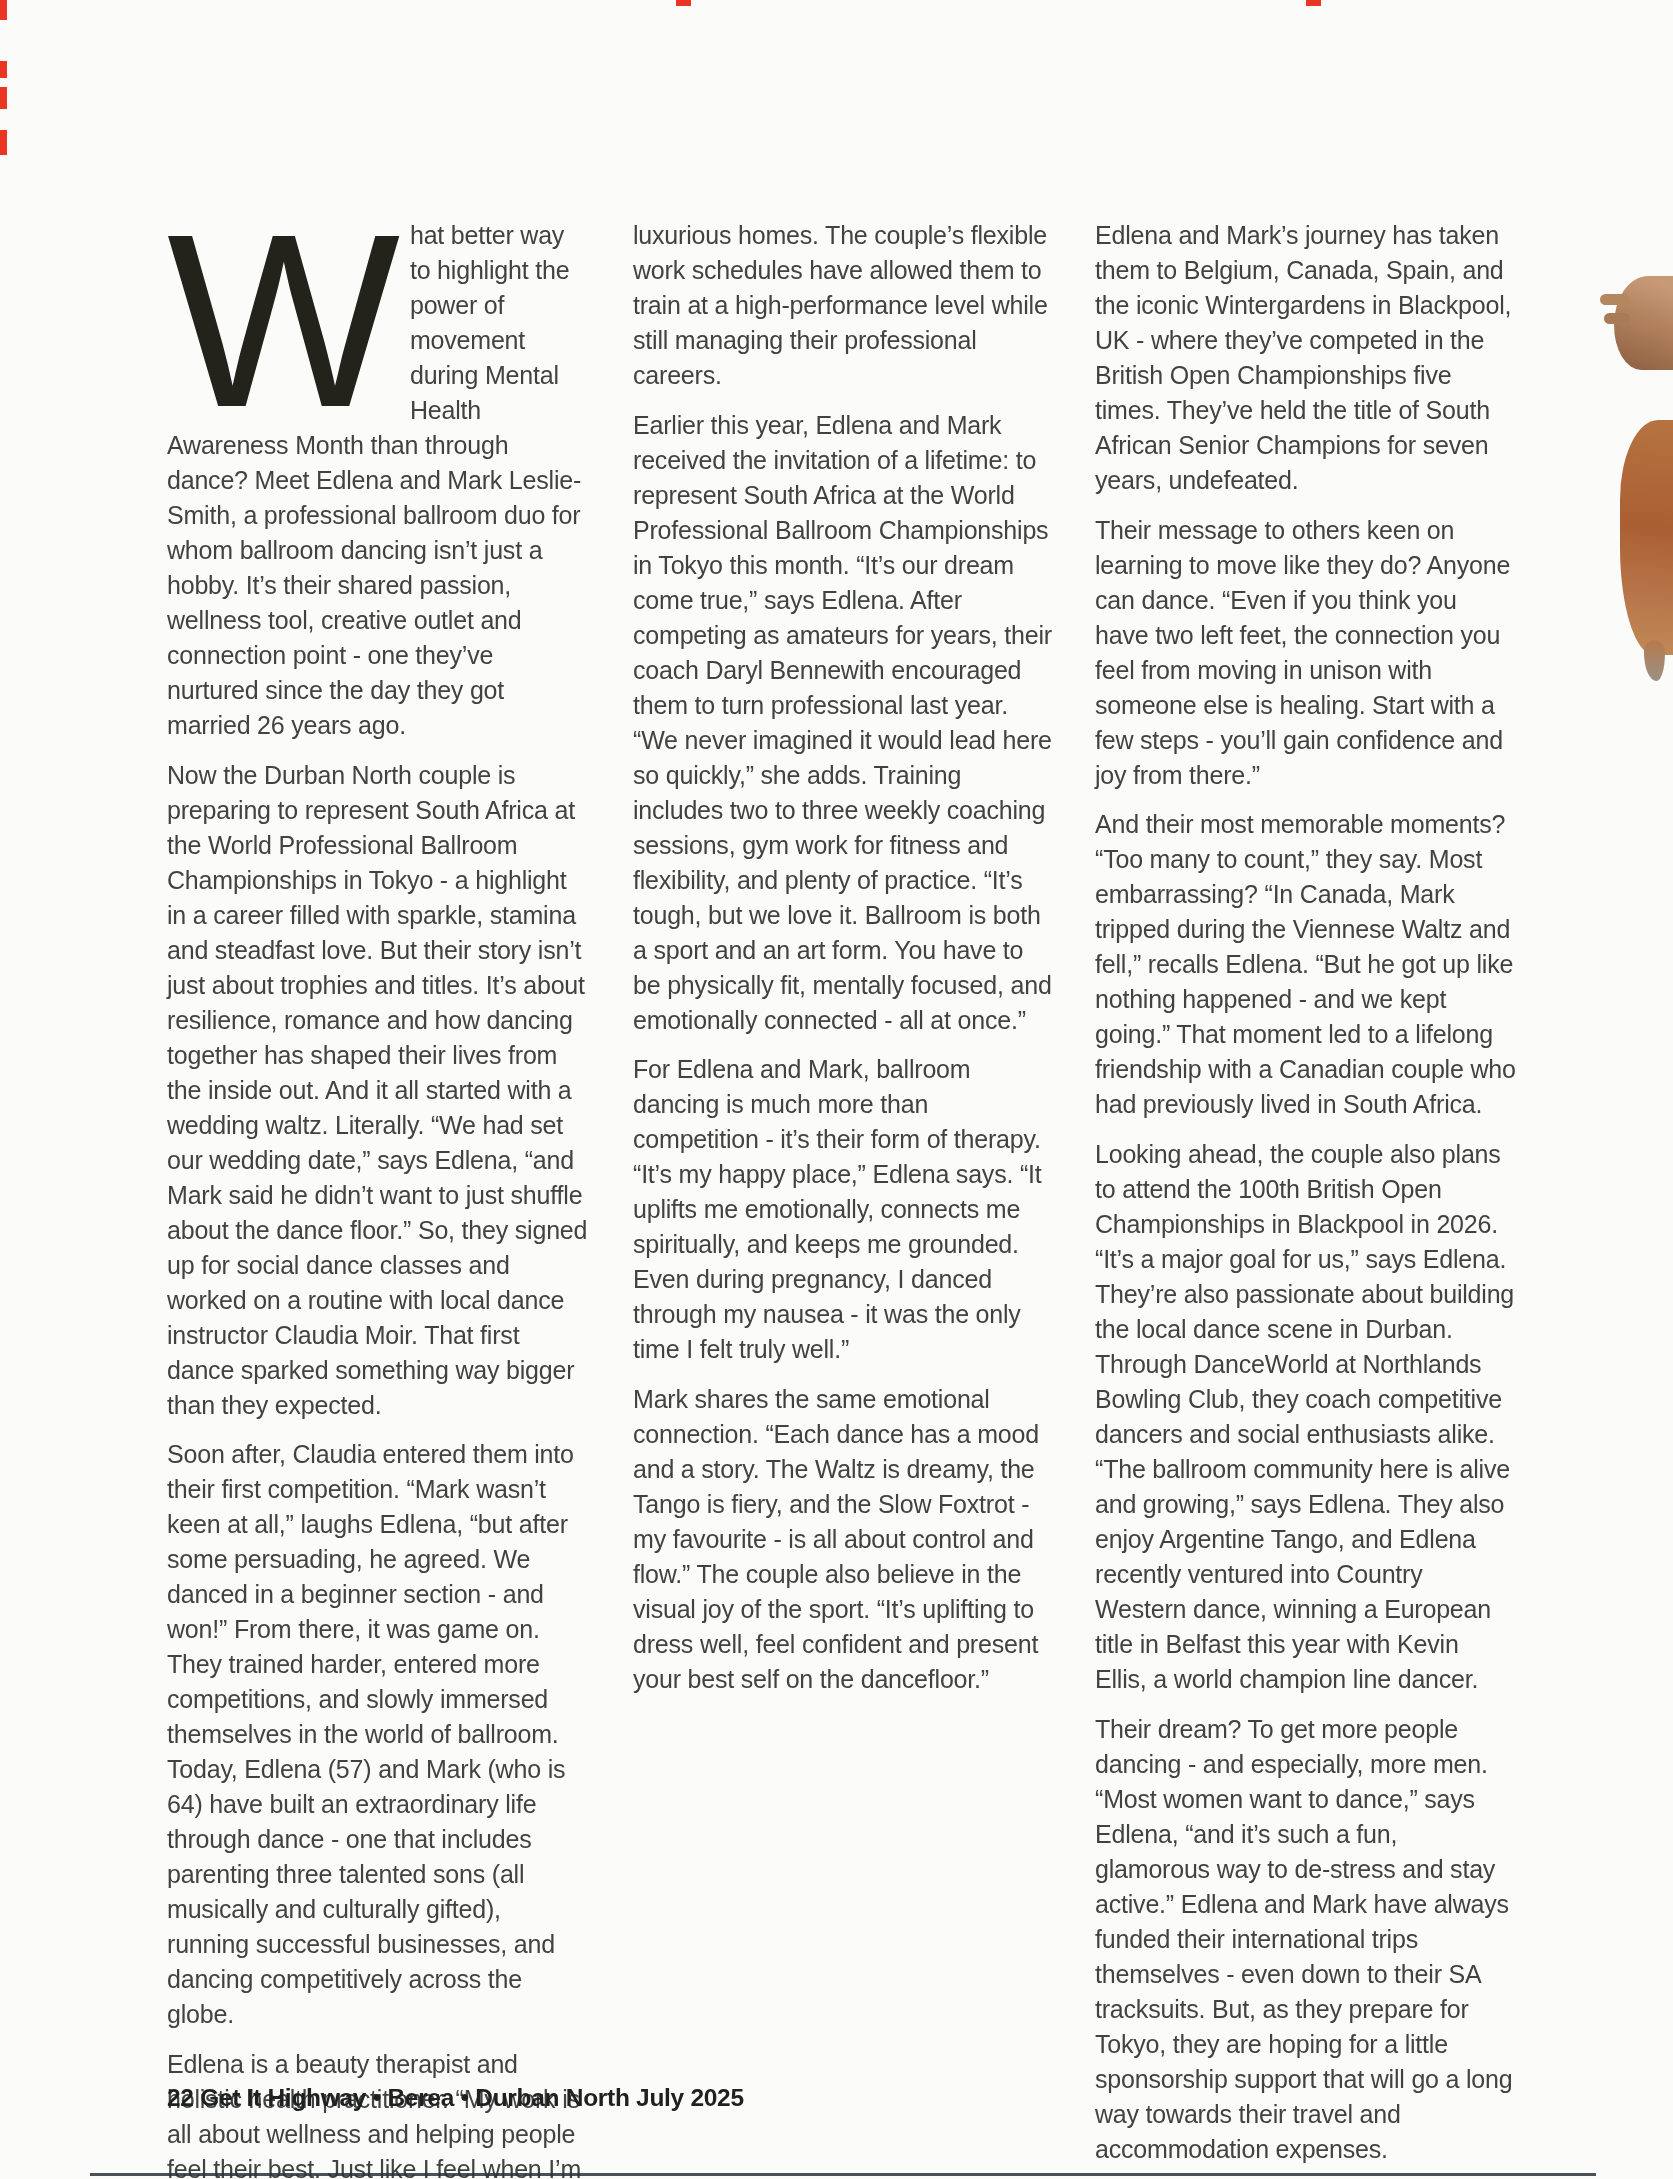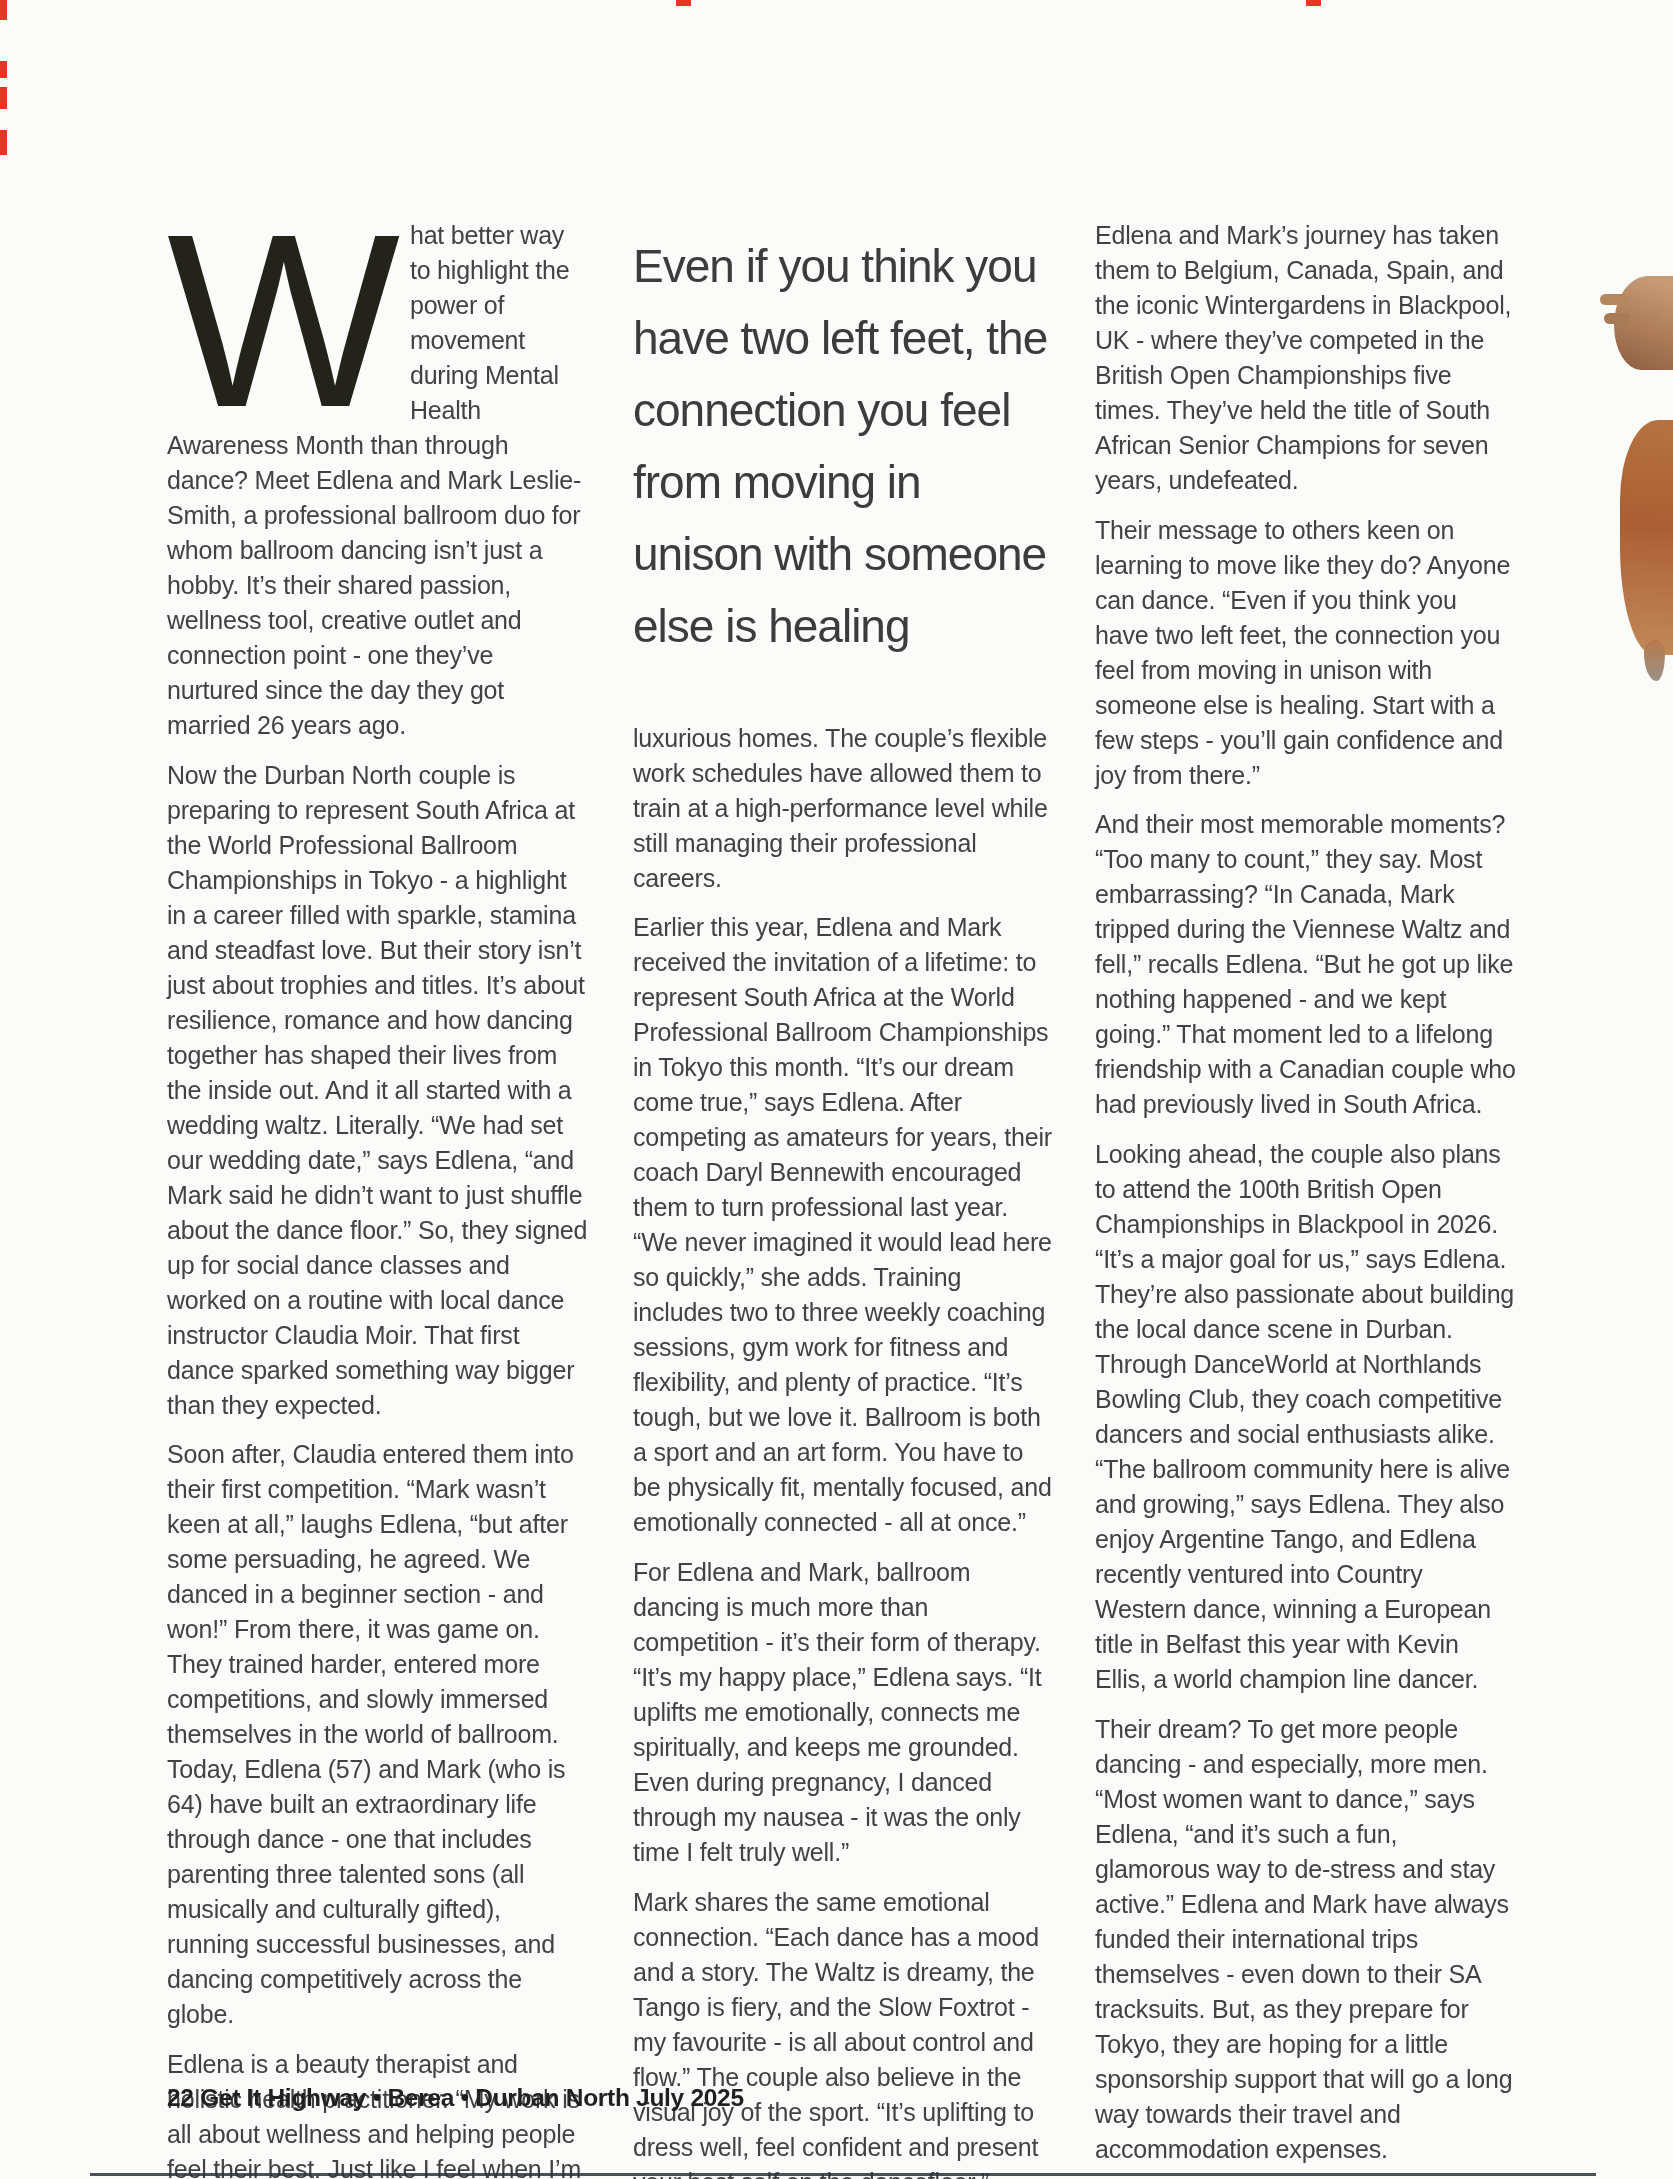--- a/index.html
+++ b/index.html
@@ -88,21 +88,20 @@
 
   <div class="col col1">
     <p><span class="dropcap">W</span><span>hat better way to highlight the power of movement during Mental Health Awareness Month than through dance? Meet Edlena and Mark Leslie-Smith, a professional ballroom duo for whom ballroom dancing isn’t just a hobby. It’s their shared passion, wellness tool, creative outlet and connection point - one they’ve nurtured since the day they got married 26 years ago.</span></p>
     <p>Now the Durban North couple is preparing to represent South Africa at the World Professional Ballroom Championships in Tokyo - a highlight in a career filled with sparkle, stamina and steadfast love. But their story isn’t just about trophies and titles. It’s about resilience, romance and how dancing together has shaped their lives from the inside out. And it all started with a wedding waltz. Literally. “We had set our wedding date,” says Edlena, “and Mark said he didn’t want to just shuffle about the dance floor.” So, they signed up for social dance classes and worked on a routine with local dance instructor Claudia Moir. That first dance sparked something way bigger than they expected.</p>
     <p>Soon after, Claudia entered them into their first competition. “Mark wasn’t keen at all,” laughs Edlena, “but after some persuading, he agreed. We danced in a beginner section - and won!” From there, it was game on. They trained harder, entered more competitions, and slowly immersed themselves in the world of ballroom. Today, Edlena (57) and Mark (who is 64) have built an extraordinary life through dance - one that includes parenting three talented sons (all musically and culturally gifted), running successful businesses, and dancing competitively across the globe.</p>
     <p>Edlena is a beauty therapist and holistic health practitioner. “My work is all about wellness and helping people feel their best. Just like I feel when I’m in a ballgown with my hair and makeup done - it’s about that feel-good factor.”</p>
 
   </div>
 
   <div class="col col2">
-    <div class="pull-quote">Even if you think you have two left feet, the connection you feel from moving in unison with someone else is healing</div>
     <p>luxurious homes. The couple’s flexible work schedules have allowed them to train at a high-performance level while still managing their professional careers.</p>
     <p>Earlier this year, Edlena and Mark received the invitation of a lifetime: to represent South Africa at the World Professional Ballroom Championships in Tokyo this month. “It’s our dream come true,” says Edlena. After competing as amateurs for years, their coach Daryl Bennewith encouraged them to turn professional last year. “We never imagined it would lead here so quickly,” she adds. Training includes two to three weekly coaching sessions, gym work for fitness and flexibility, and plenty of practice. “It’s tough, but we love it. Ballroom is both a sport and an art form. You have to be physically fit, mentally focused, and emotionally connected - all at once.”</p>
     <p>For Edlena and Mark, ballroom dancing is much more than competition - it’s their form of therapy. “It’s my happy place,” Edlena says. “It uplifts me emotionally, connects me spiritually, and keeps me grounded. Even during pregnancy, I danced through my nausea - it was the only time I felt truly well.”</p>
     <p>Mark shares the same emotional connection. “Each dance has a mood and a story. The Waltz is dreamy, the Tango is fiery, and the Slow Foxtrot - my favourite - is all about control and flow.” The couple also believe in the visual joy of the sport. “It’s uplifting to dress well, feel confident and present your best self on the dancefloor.”</p>
   </div>
 
   <div class="col col3">
     <p>Edlena and Mark’s journey has taken them to Belgium, Canada, Spain, and the iconic Wintergardens in Blackpool, UK - where they’ve competed in the British Open Championships five times. They’ve held the title of South African Senior Champions for seven years, undefeated.</p>
     <p>Their message to others keen on learning to move like they do? Anyone can dance. “Even if you think you have two left feet, the connection you feel from moving in unison with someone else is healing. Start with a few steps - you’ll gain confidence and joy from there.”</p>
     <p>And their most memorable moments? “Too many to count,” they say. Most embarrassing? “In Canada, Mark tripped during the Viennese Waltz and fell,” recalls Edlena. “But he got up like nothing happened - and we kept going.” That moment led to a lifelong friendship with a Canadian couple who had previously lived in South Africa.</p>

